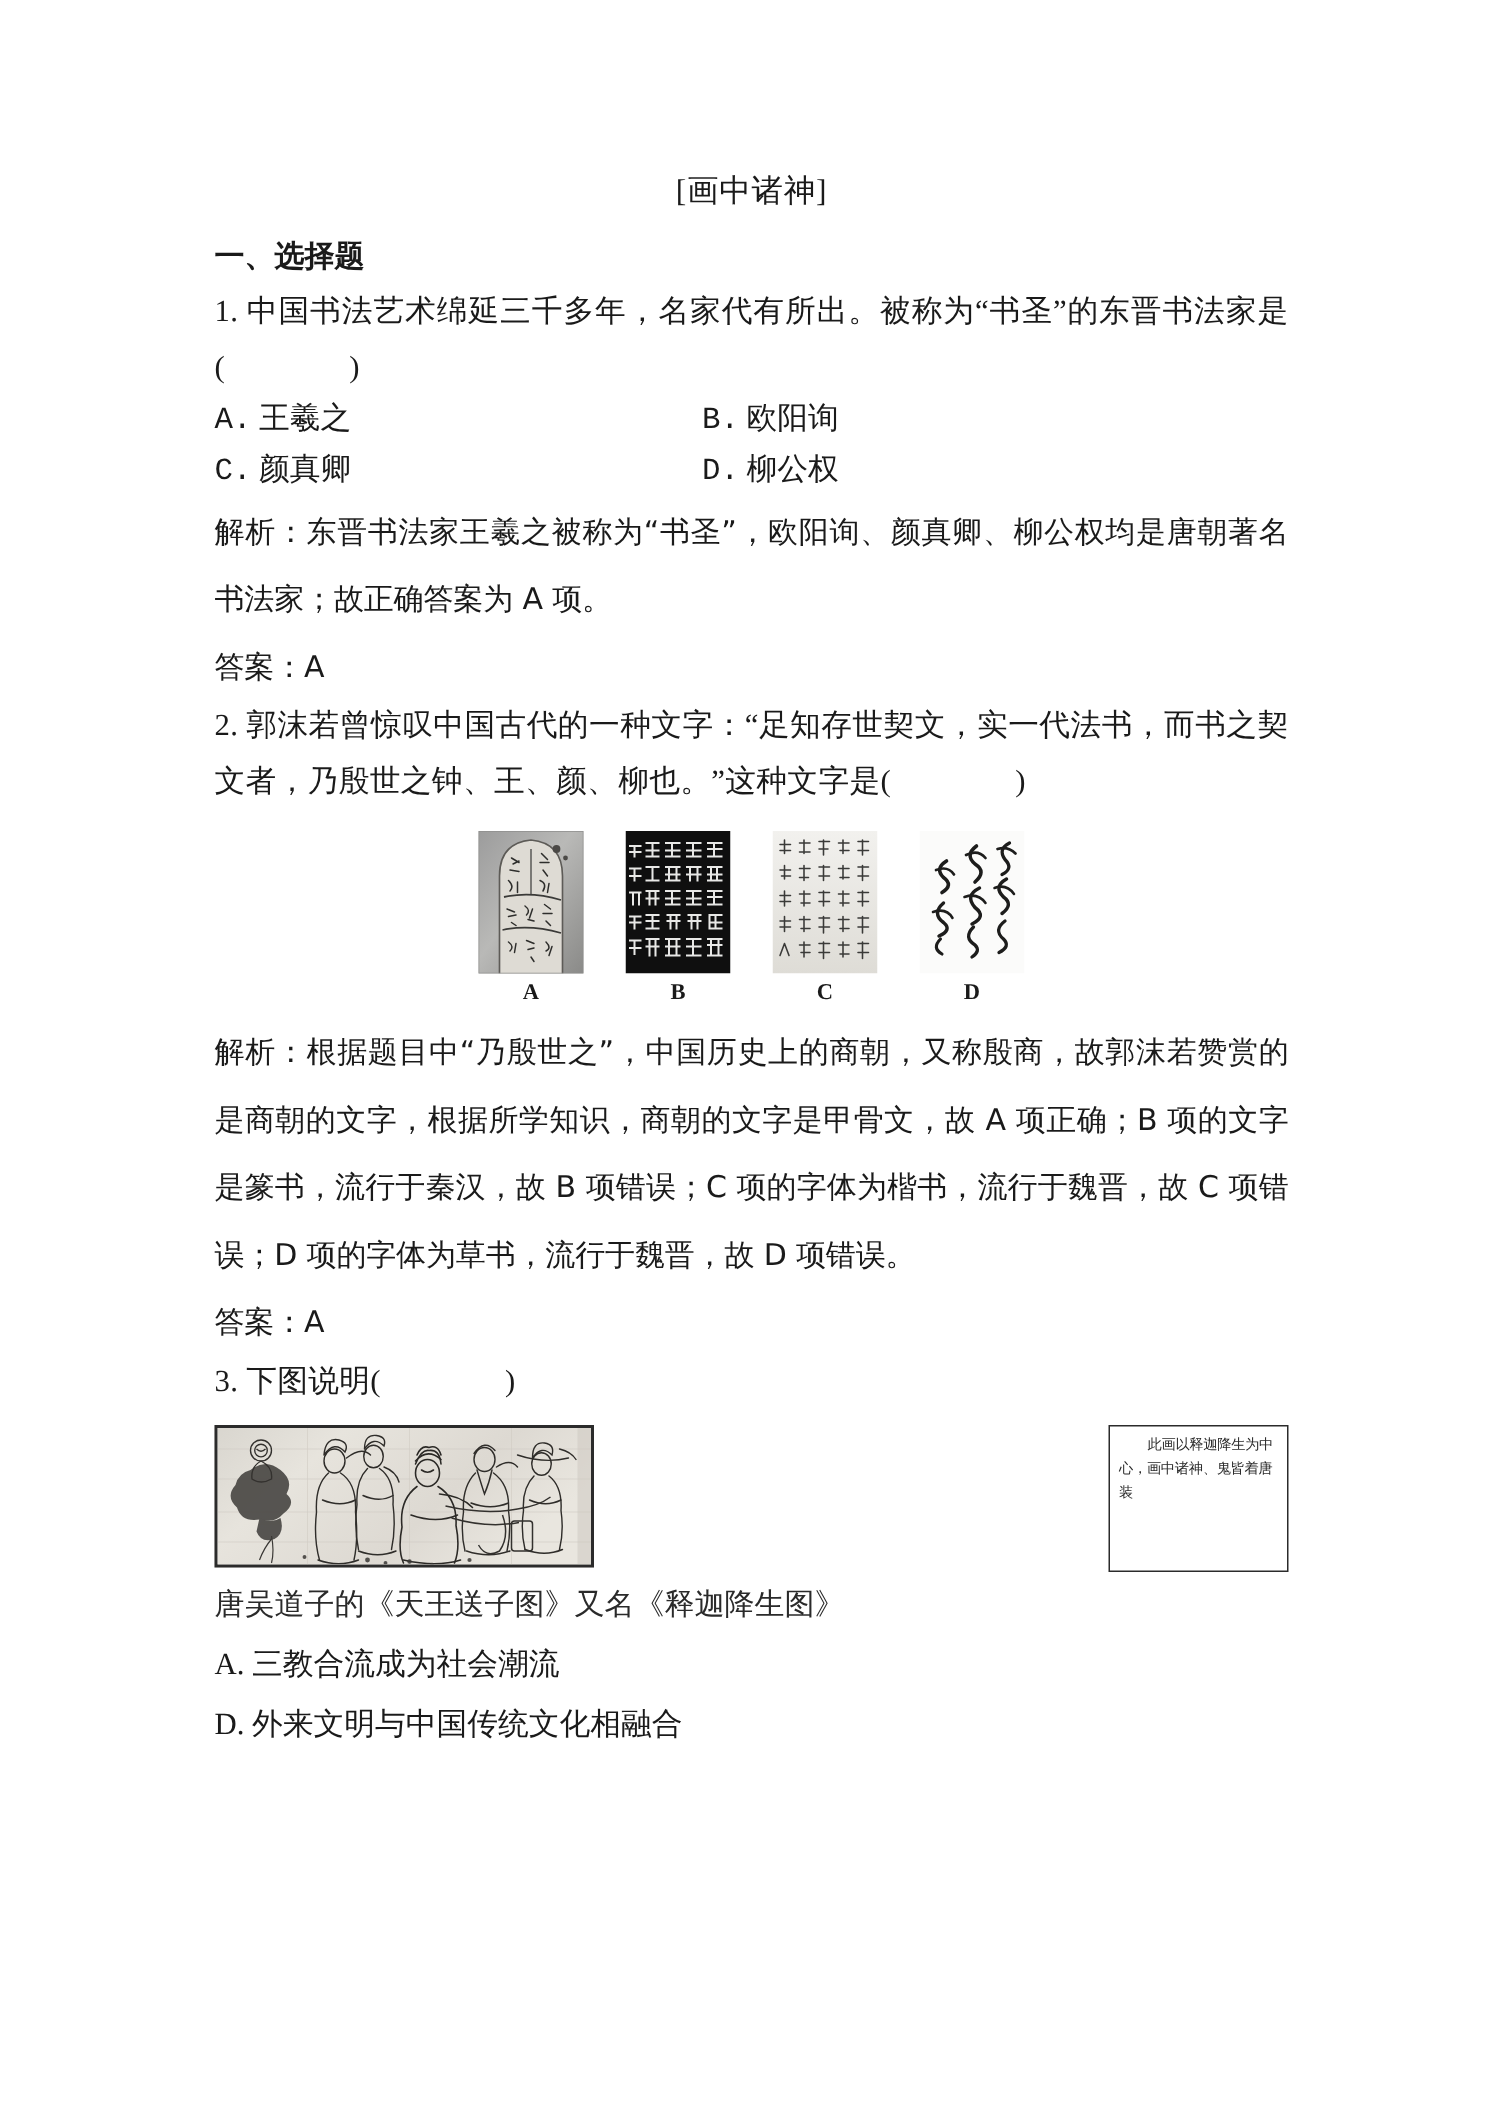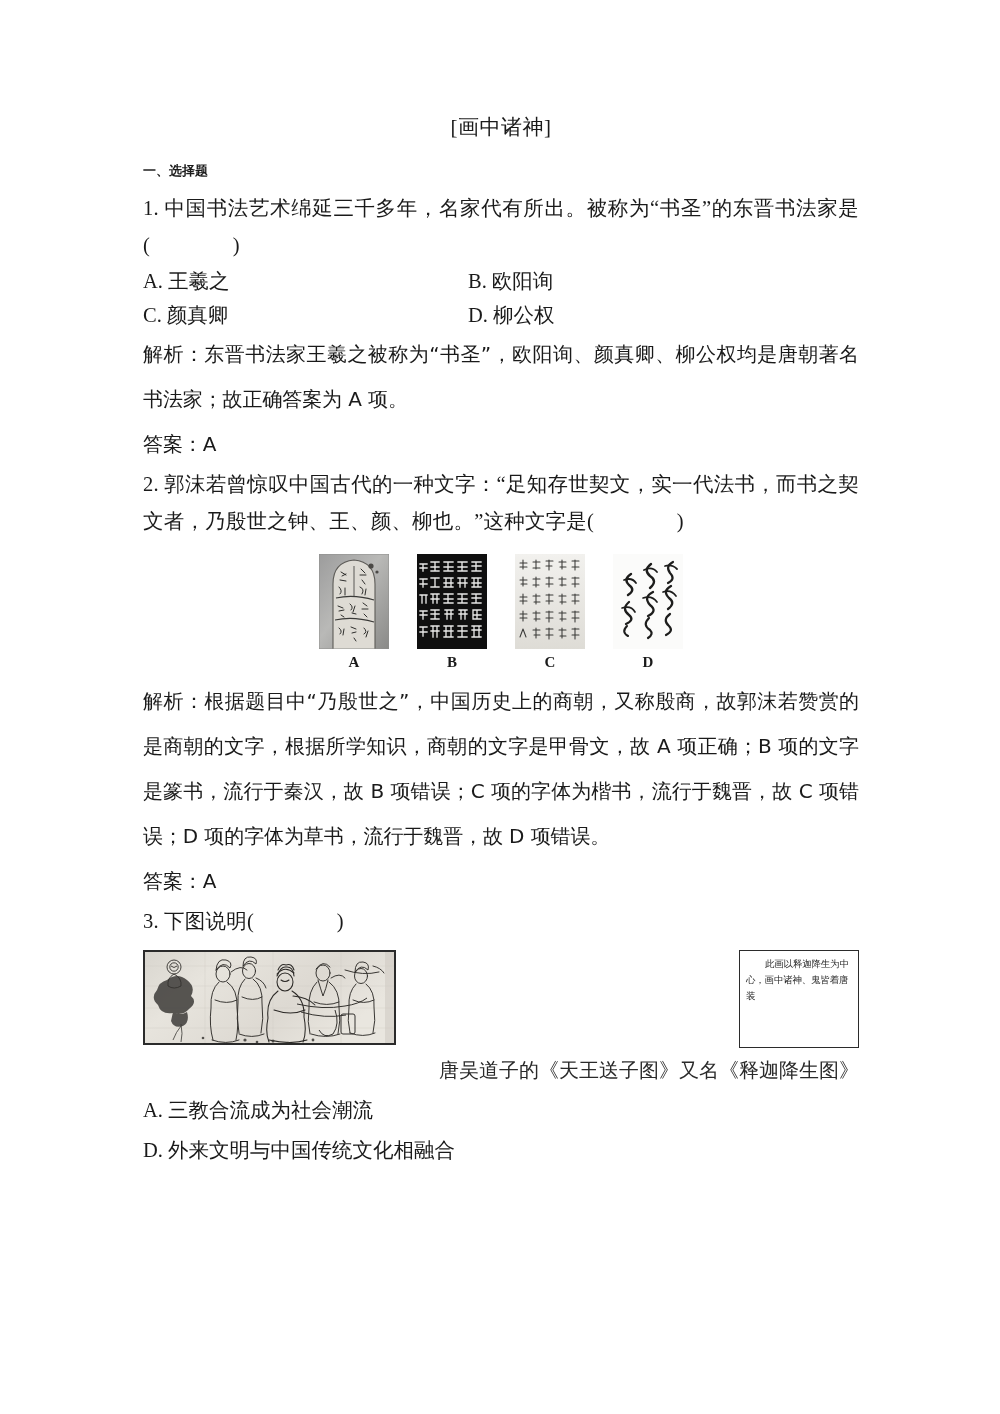--- a/index.html
+++ b/index.html
@@ -33,21 +33,21 @@
   
   .doc-title {
     text-align: center;
     font-size: 21px;
     line-height: 30px;
     margin: 0 0 14px 0;
     font-weight: normal;
     letter-spacing: 0.5px;
   }
   .section-heading {
-    font-size: 13px;
+    font-size: 20px;
     font-weight: bold;
     line-height: 30px;
     margin: 0 0 4px 0;
   }
   .q-stem {
     font-size: 20.5px;
     line-height: 37px;
     margin: 0;
     text-align: justify;
     text-justify: inter-ideograph;
@@ -64,20 +64,21 @@
   }
   .answer {
     line-height: 44px;
   }
 
   
   .opt-grid {
     width: 100%;
     margin: 0;
     border-collapse: collapse;
+    font-family: Liberation Mono, monospace;
   }
   .opt-grid td {
     font-size: 20.5px;
     line-height: 34px;
     padding: 0;
     vertical-align: top;
     white-space: nowrap;
   }
   .opt-grid td.col-left  { width: 325px; }
   .opt-grid td.col-right { width: 391px; }
@@ -143,21 +144,21 @@
   .caption-box p {
     margin: 0;
     font-size: 9.5px;
     line-height: 16px;
     text-indent: 19px;
     font-family: "DejaVu Sans", "Liberation Sans", sans-serif;
     color: #2a2a2a;
     letter-spacing: -0.2px;
   }
   .fig-caption {
-    text-align: right;
+    text-align: left;
     font-size: 20px;
     line-height: 36px;
     margin: 4px 0 2px 0;
     color: #2a2a2a;
   }
 </style>
 </head>
 <body>
 
 <div class="page">

